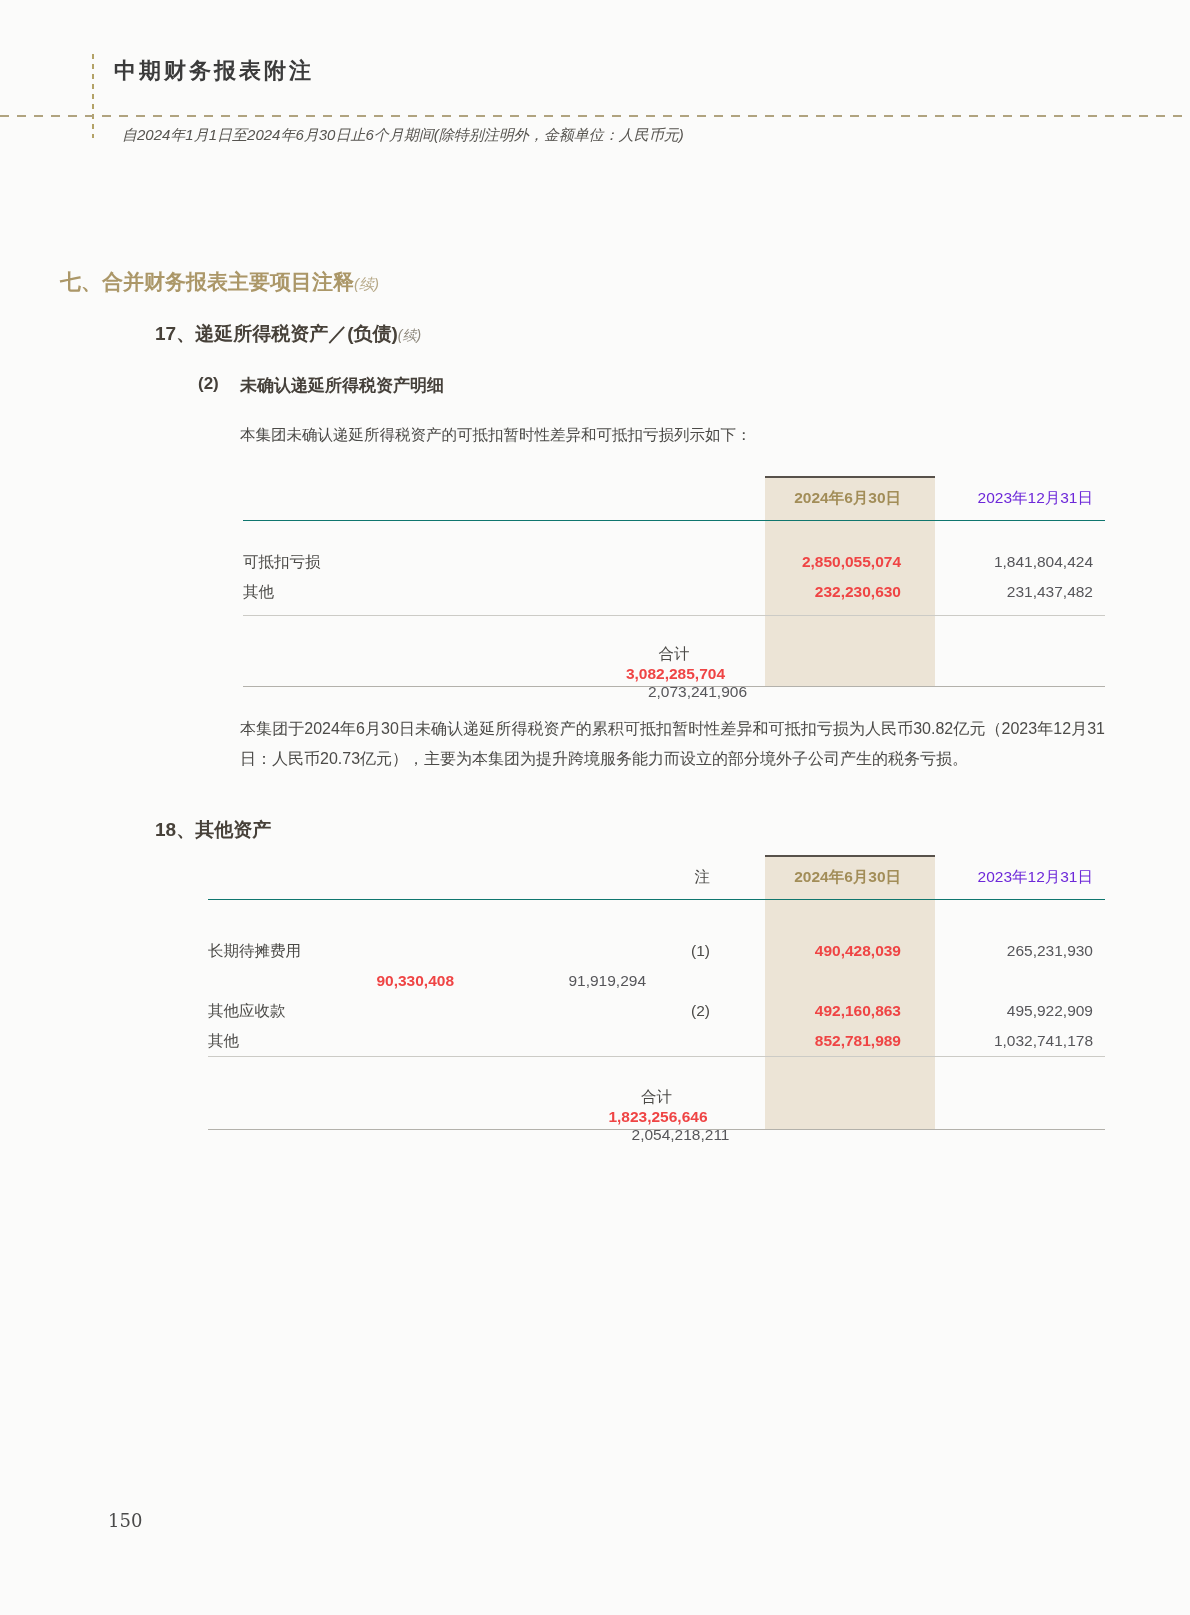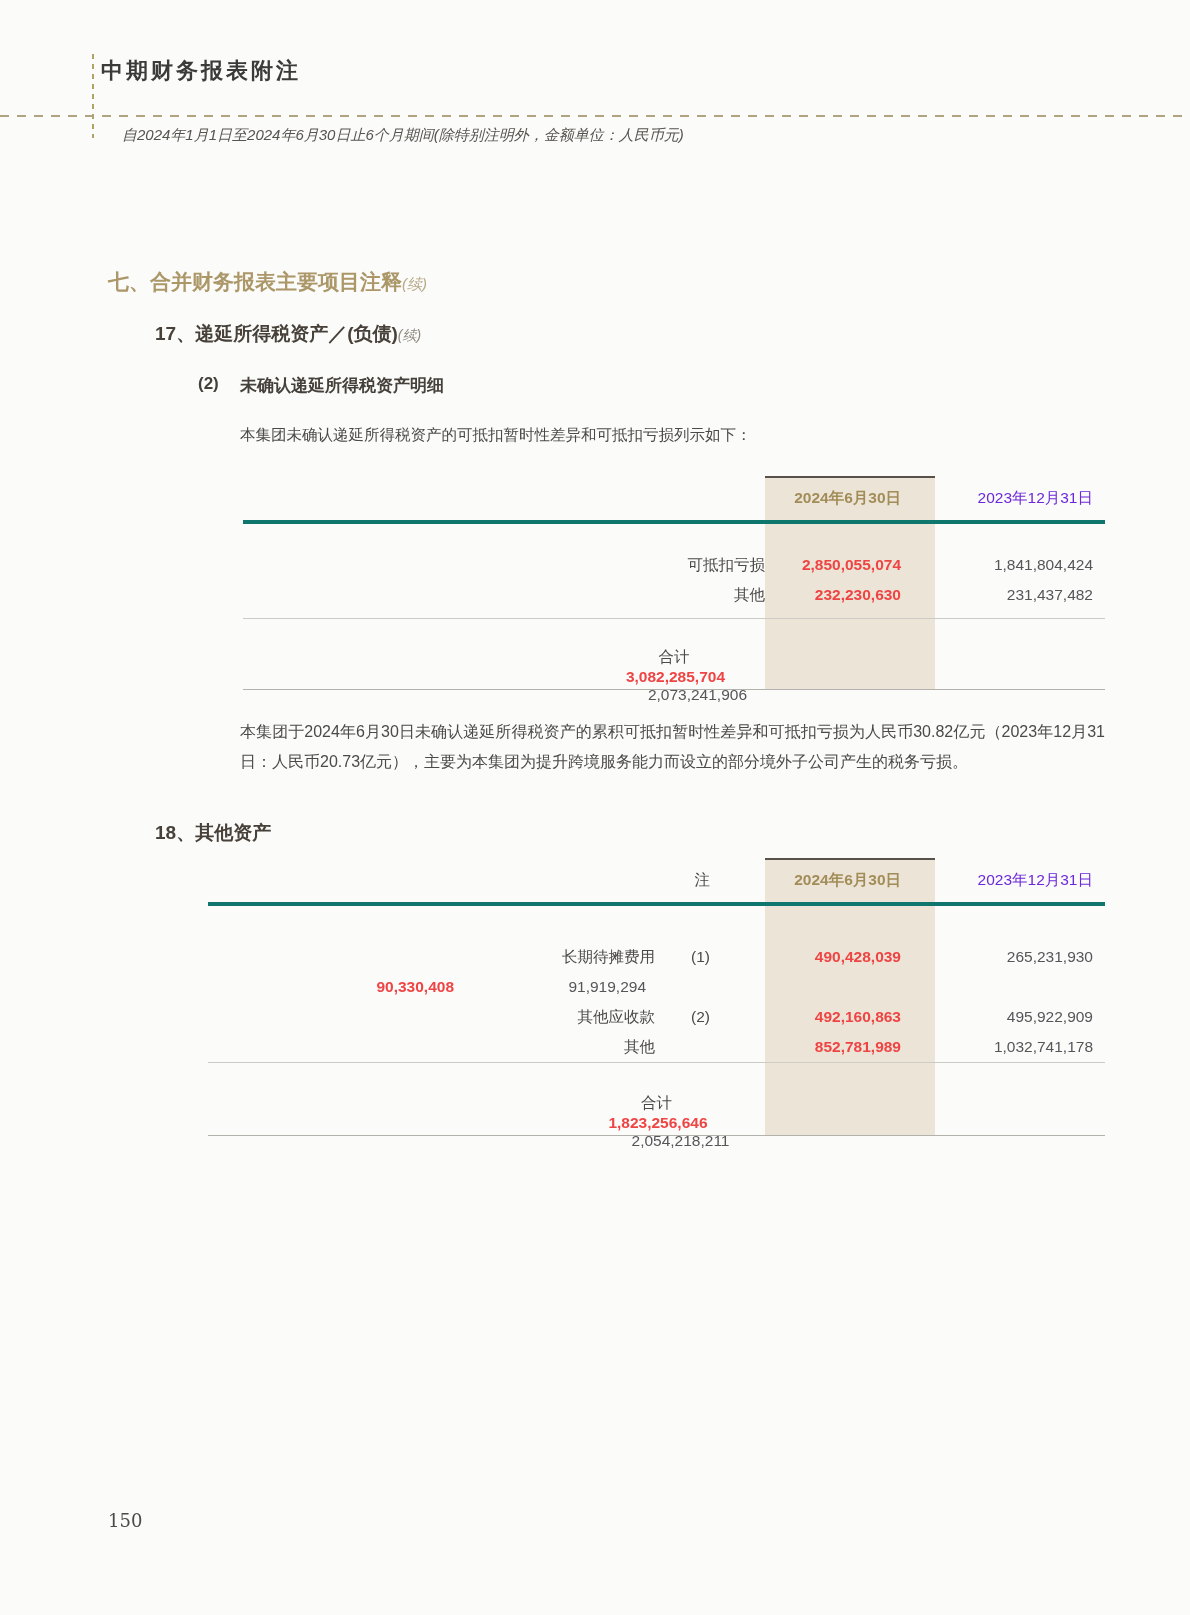--- a/index.html
+++ b/index.html
@@ -11,38 +11,38 @@
     color:#4b4a47;
     overflow:hidden;
   }
 
   
   .v-dash {
     position:absolute; left:92px; top:54px; width:2px; height:84px;
     background:repeating-linear-gradient(180deg,#b3a267 0 5px, transparent 5px 10px);
   }
   .doc-title {
-    position:absolute; left:101px; top:56px;
+    position:absolute; left:114px; top:56px;
     font-family:"DejaVu Serif","Liberation Serif",serif;
     font-weight:bold; font-size:22px; letter-spacing:3px; color:#3b3b3b;
   }
   .h-dash {
     position:absolute; left:0; top:115px; width:1190px; height:2px;
     background:repeating-linear-gradient(90deg,#b0a37f 0 9px, transparent 9px 17px);
   }
   .doc-subtitle {
     position:absolute; left:122px; top:126px;
     font-style:italic; font-size:15px; color:#56544f;
   }
 
   
   main { display:block; padding-top:268px; }
 
   .sec-title {
-    margin:0 0 0 108px;
+    margin:0 0 0 60px;
     font-size:21px; font-weight:bold; color:#ab9768;
   }
   .sec-title .cont { font-weight:normal; font-style:italic; font-size:15px; color:#b7a988; }
 
   .h-17 {
     margin:25px 0 0 155px;
     font-size:19px; font-weight:bold; color:#474139;
   }
   .h-17 .cont { font-weight:normal; font-style:italic; font-size:14px; color:#8e887c; }
 
@@ -75,22 +75,22 @@
   .band {
     position:absolute; top:0; bottom:0; width:170px;
     background:#ece4d6; border-top:2px solid #57514a; box-sizing:border-box;
   }
   .t1 .band { left:522px; }
   .t2 .band { left:557px; }
 
   .t-content { position:relative; }
 
   .trow { display:flex; align-items:center; font-size:15.5px; }
-  .thead { height:44px; border-bottom:4px solid #0f766e; }
-  .c-label { flex:1; color:#4b4a47;text-align:right; }
+  .thead { height:44px; border-bottom:1px solid #0f766e; }
+  .c-label { flex:1; color:#4b4a47; }
   .c-note  { width:55px; margin-right:55px; text-align:right; color:#4b4a47; }
   .c-2024  { width:170px; padding-right:34px; box-sizing:border-box; text-align:right;
              color:#ef4444; font-weight:bold; }
   .c-2023  { width:170px; padding-right:12px; box-sizing:border-box; text-align:right;
              color:#56565a; }
   .thead .c-2024 { color:#a28d58; }
   .thead .c-2023 { color:#6d28d9; }
 
   .sp-a { height:26px; }
   .sp-b { height:36px; }

